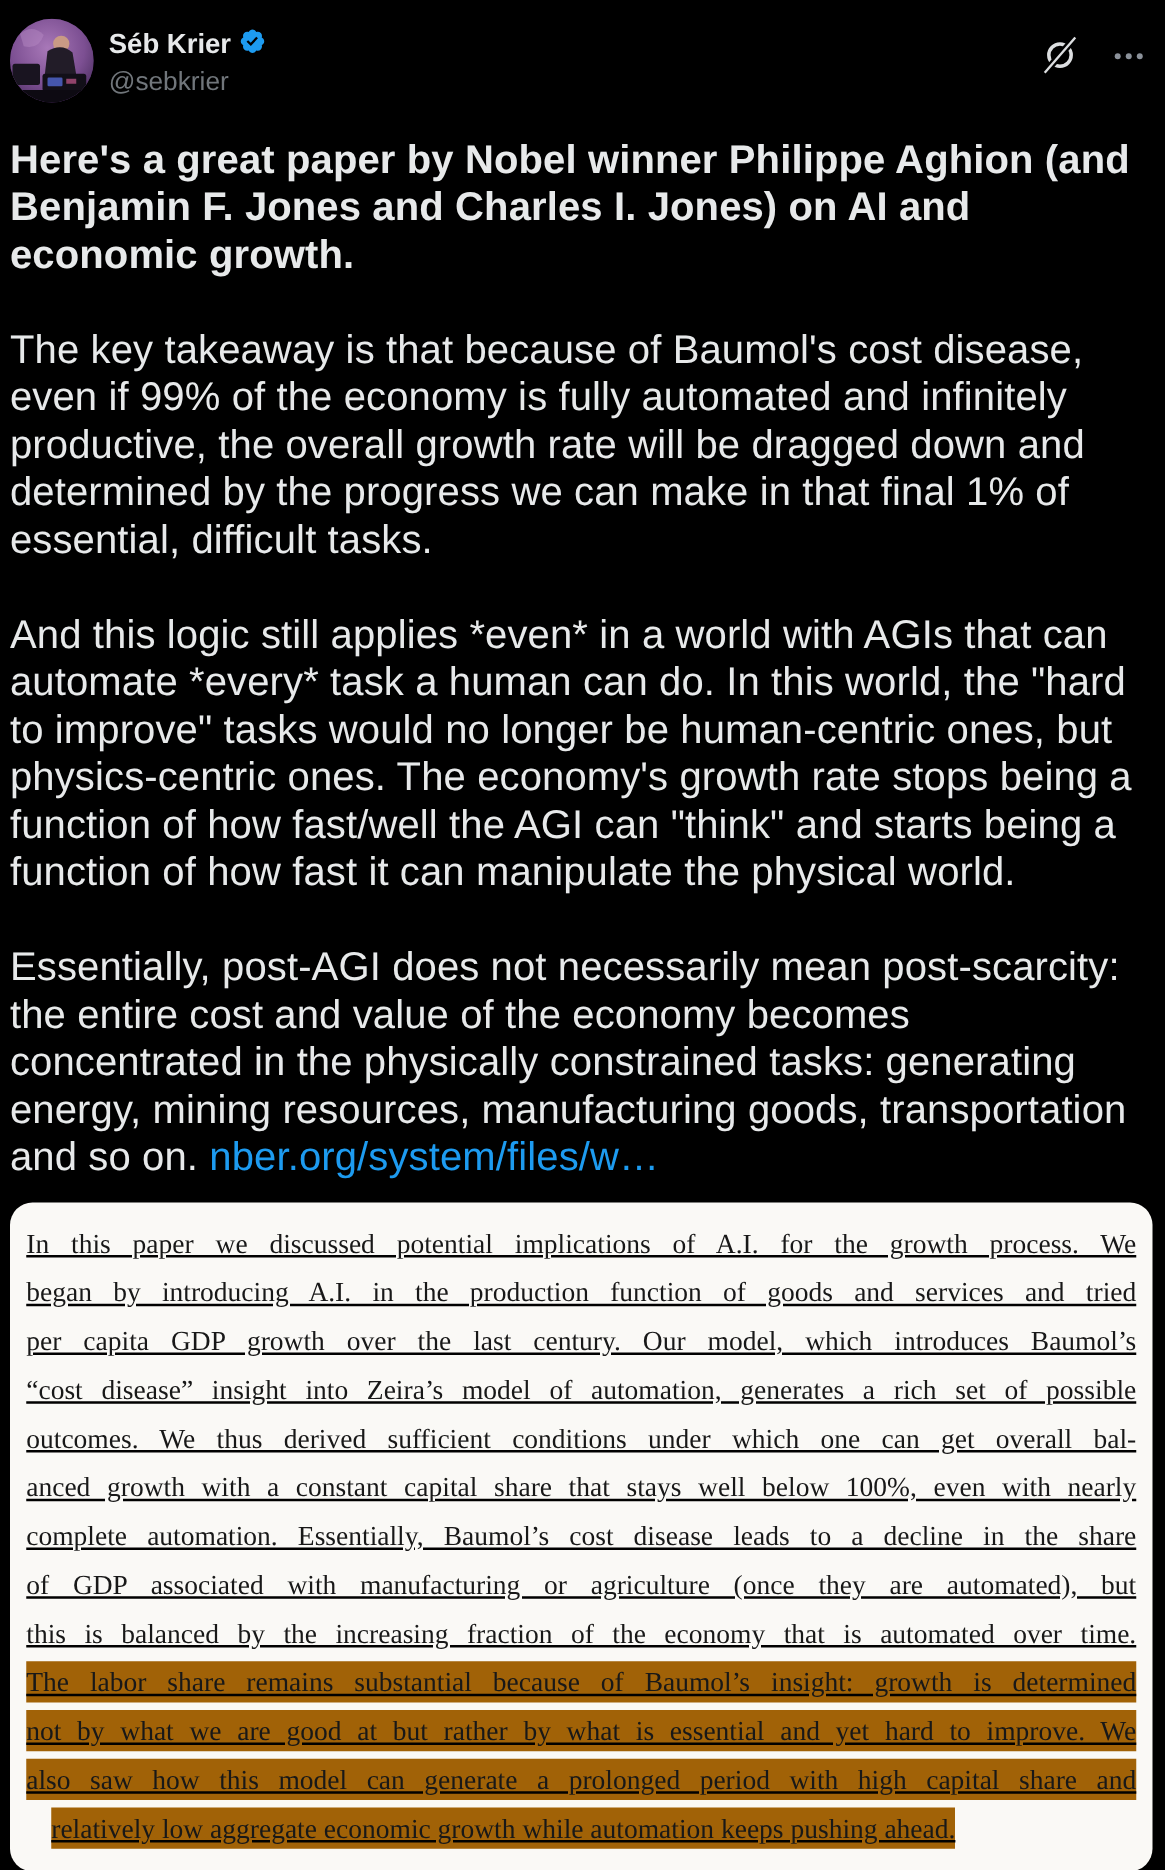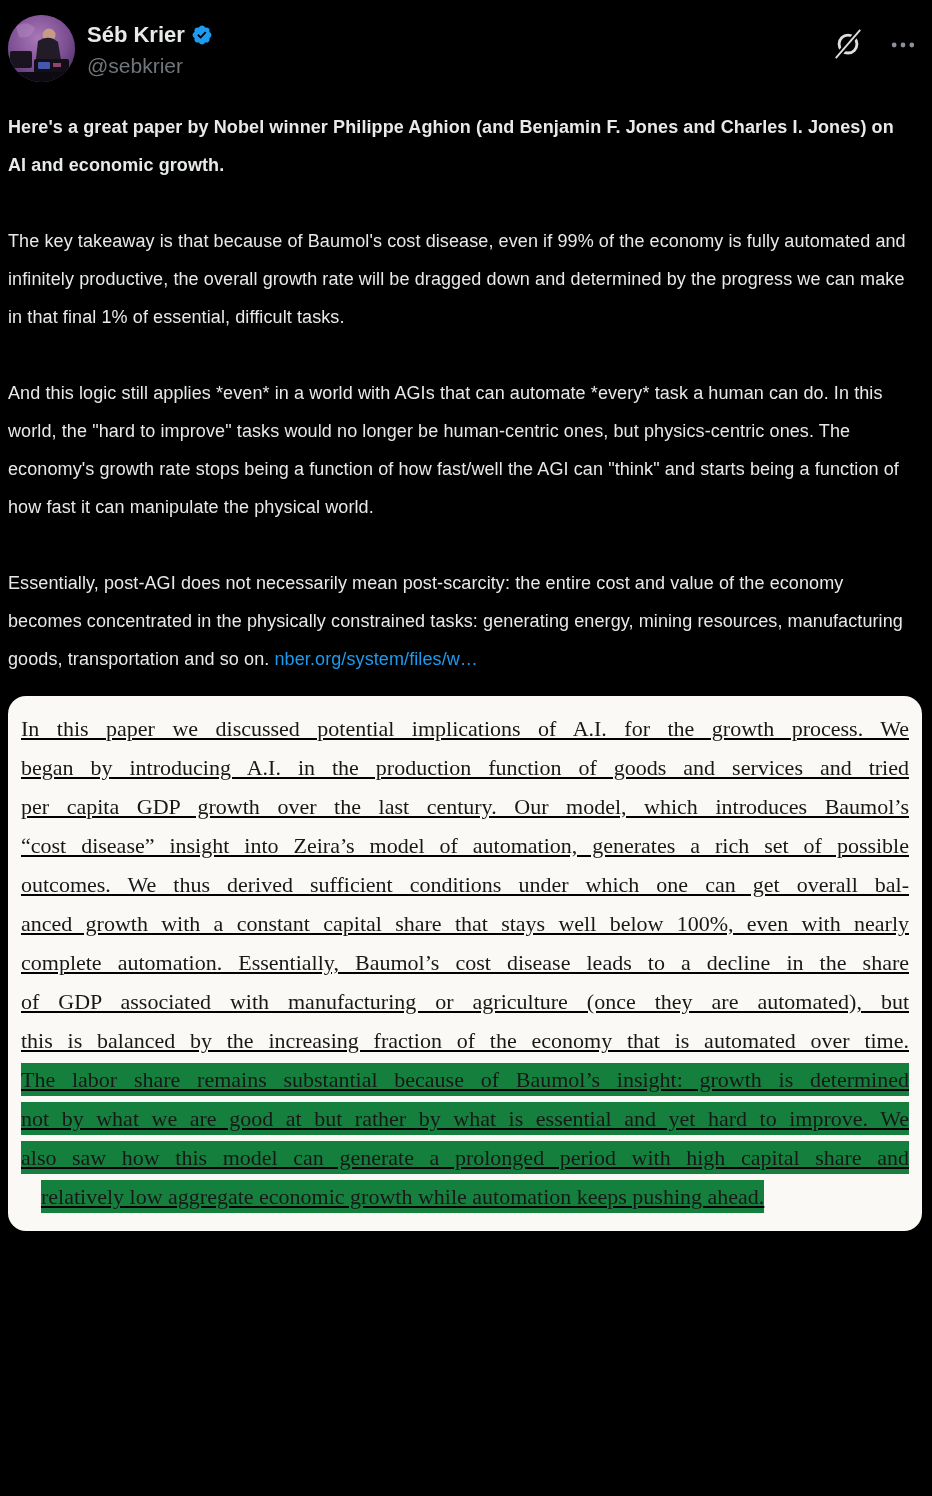--- a/index.html
+++ b/index.html
@@ -12,30 +12,30 @@
   .tweet{padding:15px 10px 0 8px;}
 
   
   .header{display:flex;align-items:flex-start;}
   .avatar{
     width:67px;height:67px;border-radius:50%;overflow:hidden;flex:none;
     cursor:pointer;background:#3c2450;
   }
   .avatar svg{display:block;}
   .names{margin-left:12px;flex:1;padding-top:7px;}
-  .name-row{display:flex;align-items:center;gap:6px;cursor:pointer;}
+  .name-row{display:flex;align-items:flex-start;gap:6px;cursor:pointer;}
   .display-name{font-size:22px;font-weight:700;color:#e7e9ea;line-height:1.2;}
   .badge{width:22px;height:22px;display:inline-block;}
   .handle{font-size:21px;color:#71767b;line-height:1.2;margin-top:5px;cursor:pointer;}
   .header-actions{display:flex;align-items:center;gap:20px;padding-top:12px;padding-right:2px;}
   .icon-btn{background:none;border:none;padding:2px;cursor:pointer;display:flex;align-items:center;}
 
   
   .body-text{margin-top:26px;padding:0 14px 0 0;color:#e7e9ea;
-    font-size:18px;line-height:38px;letter-spacing:0.1px;}
+    font-size:32px;line-height:38px;letter-spacing:0.1px;}
   .body-text p{margin:0 0 38px 0;}
   .body-text p.lead{font-weight:700;}
   .body-text p:last-child{margin-bottom:0;}
   .link{color:#1d9bf0;text-decoration:none;cursor:pointer;word-break:break-all;}
 
   
   .paper-card{
     margin:18px 0 0 0;
     background:#faf9f6;
     border-radius:18px;
@@ -43,21 +43,21 @@
     cursor:pointer;
     text-decoration:underline;
   }
   .paper-line{
     font-family:"Liberation Serif","DejaVu Serif",serif;
     font-size:22px;line-height:39px;color:#181818;
     text-align:justify;text-align-last:justify;
     white-space:normal;
   }
   .paper-line.last{text-align:left;text-align-last:left;padding-left:20px;}
-  .hl{background:#15803d;padding:4px 0;box-decoration-break:clone;}
+  .hl{background:#a16207;padding:4px 0;box-decoration-break:clone;}
 
   
   .footer{margin-top:34px;font-size:22px;color:#71767b;letter-spacing:0.1px;}
   .footer .views-count{color:#e7e9ea;font-weight:700;}
   .footer .sep{padding:0 6px;}
 </style>
 </head>
 <body>
 
 <div class="tweet">

